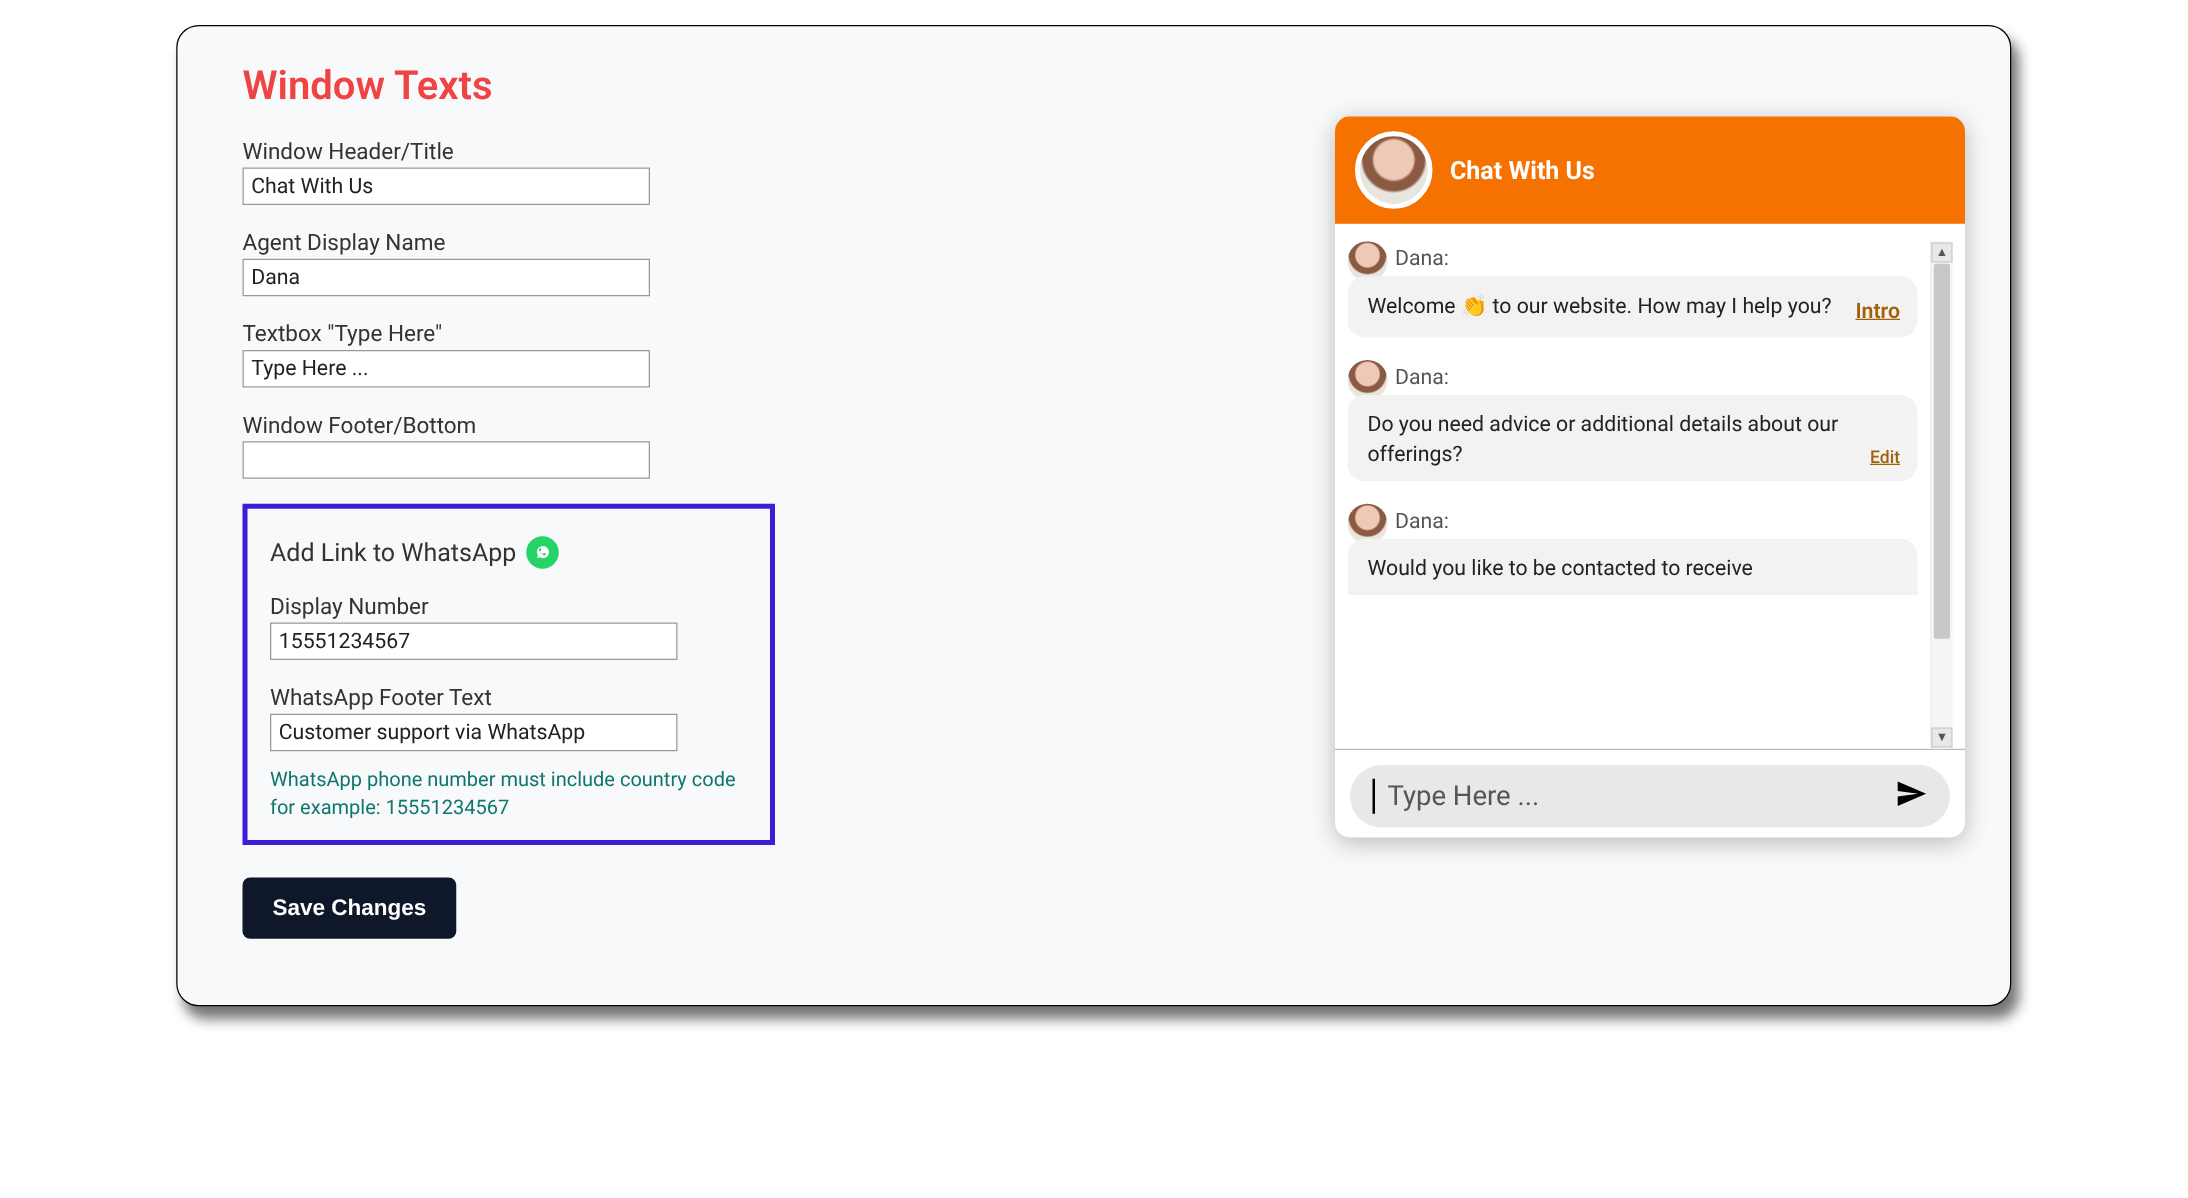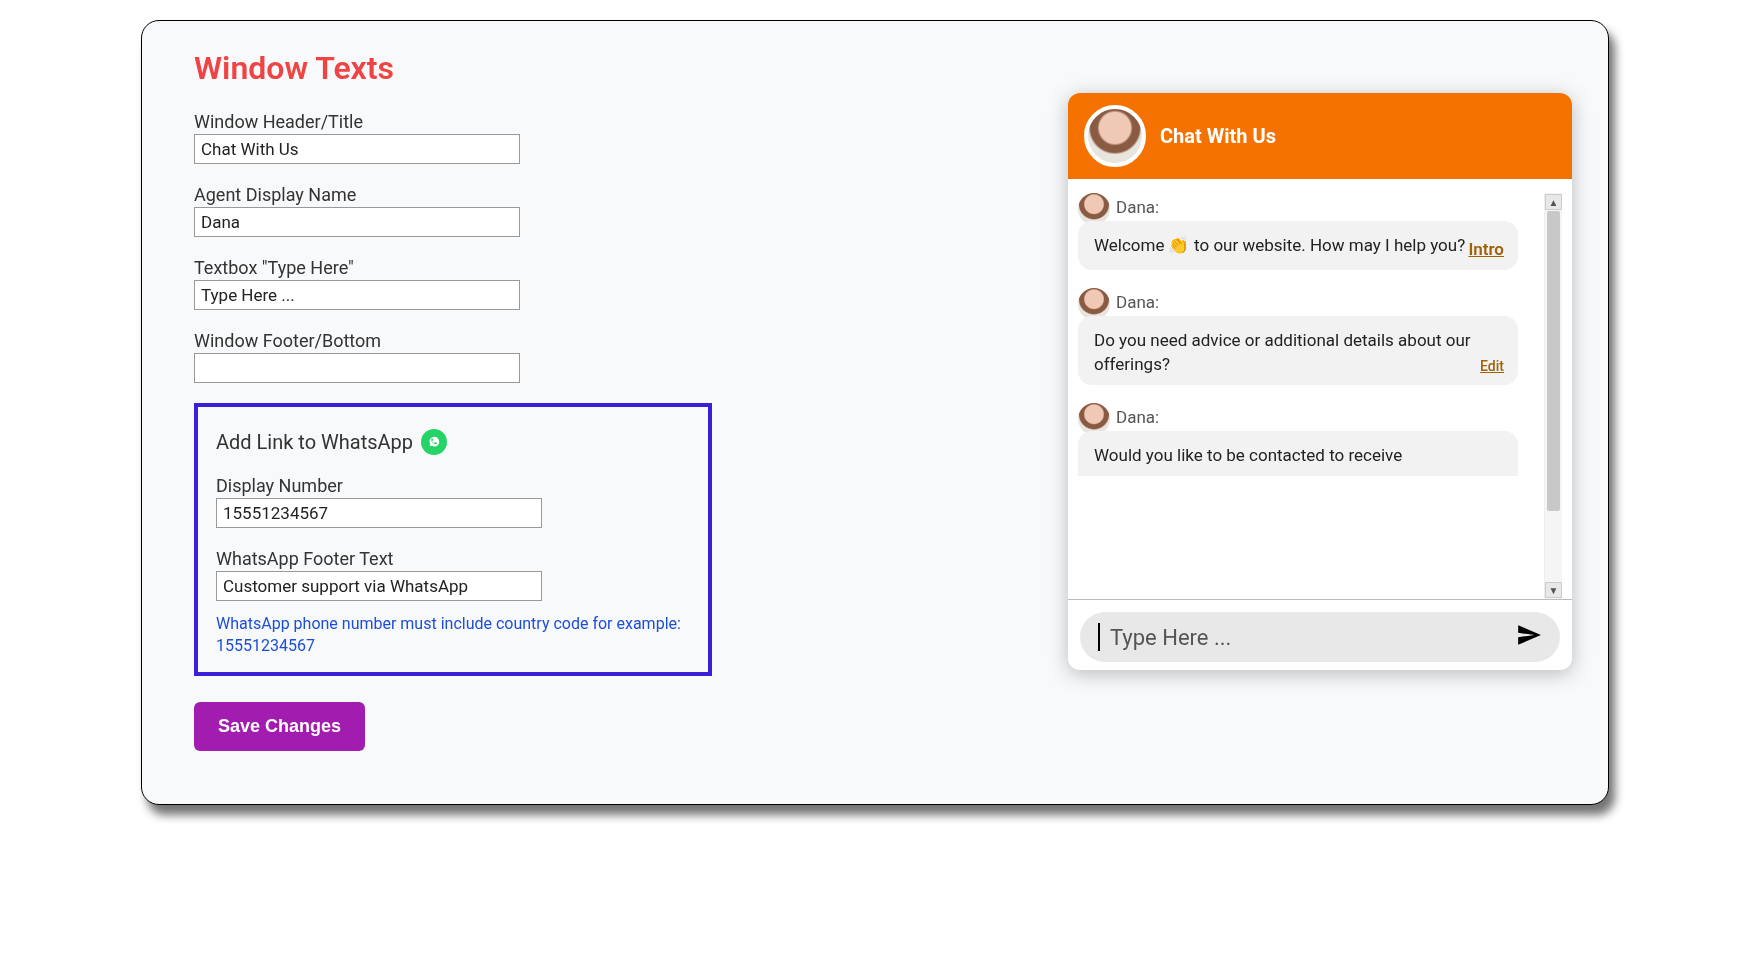--- a/index.html
+++ b/index.html
@@ -42,21 +42,21 @@
       height: 30px;
       border: 1px solid #999;
       background: #fff;
       padding: 2px 6px;
       font-size: 17px;
       color: #222;
       font-family: inherit;
     }
     .whatsapp-box {
       border: 4px solid #3b1fd6;
-      width: 518px;
+      width: 426px;
       padding: 22px 18px 16px 18px;
     }
     .whatsapp-head {
       display: flex;
       align-items: center;
       gap: 8px;
       margin-bottom: 20px;
     }
     .whatsapp-title {
       font-size: 20px;
@@ -65,27 +65,27 @@
     }
     .wa-icon {
       width: 26px; height: 26px;
       background: #25d366;
       border-radius: 50%;
       display: flex; align-items: center; justify-content: center;
       color: #fff;
     }
     .hint-text {
       font-size: 16px;
-      color: #1d4ed8;
+      color: #0f766e;
       margin-top: 12px;
       line-height: 1.35;
     }
     .save-btn {
       margin-top: 26px;
-      background: #a21caf;
+      background: #0f172a;
       color: #fff;
       border: none;
       padding: 14px 24px;
       font-size: 18px;
       font-weight: 700;
       border-radius: 6px;
       cursor: pointer;
     }
 
     
@@ -115,21 +115,21 @@
     }
     .chat-header-title {
       color: #fff;
       font-weight: 700;
       font-size: 20px;
     }
     .chat-body {
       height: 420px;
       padding: 14px 10px 0 10px;
       display: flex;
-      gap: 20px;
+      gap: 4px;
     }
     .chat-scroll {
       flex: 1;
       padding-right: 6px;
       overflow: hidden;
     }
     .chat-track {
       width: 18px;
       border-left: 1px solid #eee;
       background: #f5f5f5;

